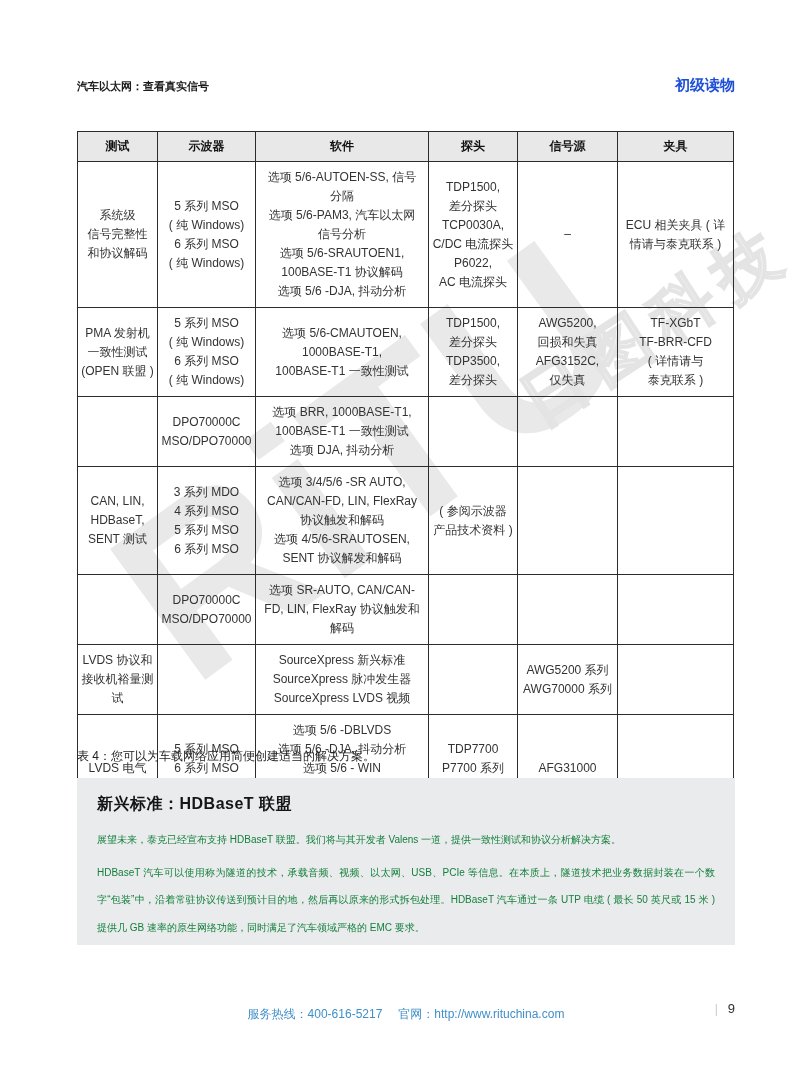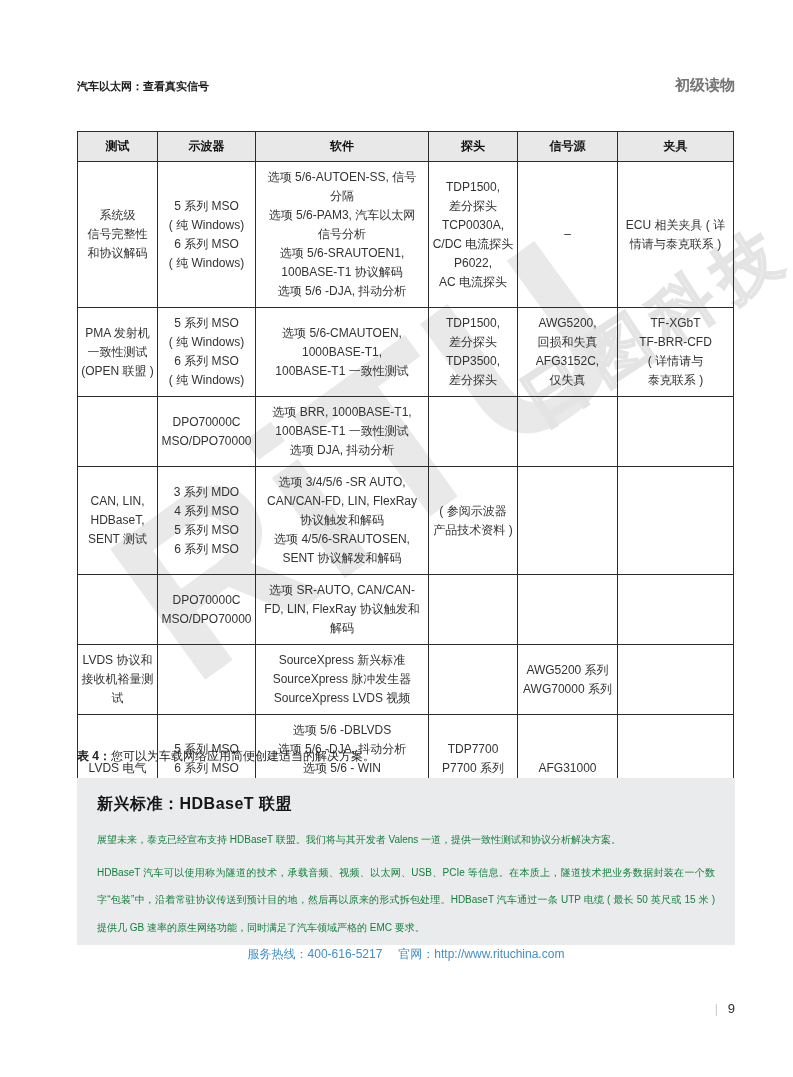--- a/index.html
+++ b/index.html
@@ -25,50 +25,50 @@
     letter-spacing:12px;
     color:rgba(0,0,0,0.02);
     -webkit-text-stroke:2px #e4e4e4;
   }
   
   .layer { position:absolute; inset:0; z-index:1; }
   
   .doc-header { position:absolute; left:77px; right:58px; top:76px;
     display:flex; justify-content:space-between; align-items:baseline; }
   .doc-title { font-size:11px; font-weight:700; color:#1c1c1c; }
-  .doc-badge { font-size:15px; font-weight:700; color:#737373; }
+  .doc-badge { font-size:15px; font-weight:700; color:#1d4ed8; }
   
   table.solutions {
     position:absolute; left:77px; top:131px; width:656px;
     border-collapse:collapse; table-layout:fixed;
   }
   table.solutions th, table.solutions td {
     border:1px solid #2c2c2c;
     font-size:12px; line-height:19px;
     text-align:center; vertical-align:middle;
     padding:6px 3px;
     white-space:pre-line;
     color:#333;
     background:transparent;
     overflow:hidden;
   }
   table.solutions th { background:#e8e8e8; font-weight:700; color:#111; height:23px; line-height:17px; }
   
   .table-caption { position:absolute; left:77px; top:748px; font-size:12px; color:#222; }
-  .table-caption .cap-label { font-weight:700; }
+  .table-caption .cap-label { font-weight:400; }
   
   .info-box {
     position:absolute; left:77px; top:778px; width:658px; height:167px;
     background:#e9ebec; padding:16px 20px 0 20px;
   }
   .info-box h2 { font-size:16px; font-weight:700; color:#151515; margin-bottom:11px; letter-spacing:0.5px; }
   .info-box p  { font-size:10px; line-height:27.5px; text-align:justify; color:#15803d; margin-bottom:5px; }
   
   .doc-footer {
-    position:absolute; left:77px; right:58px; top:944px; height:20px;
+    position:absolute; left:77px; right:58px; top:1004px; height:20px;
     display:flex; justify-content:center; align-items:center; gap:16px;
     font-size:12px; color:#3f8fc9;
   }
   .doc-footer .hotline, .doc-footer .site { white-space:nowrap; }
   .doc-footer a { color:#3f8fc9; text-decoration:none; }
   .page-num {
     position:absolute; right:58px; top:1001px;
     display:flex; align-items:center; gap:10px; font-size:13px;
   }
   .page-num .divider { color:#c9c9c9; font-size:12px; }

